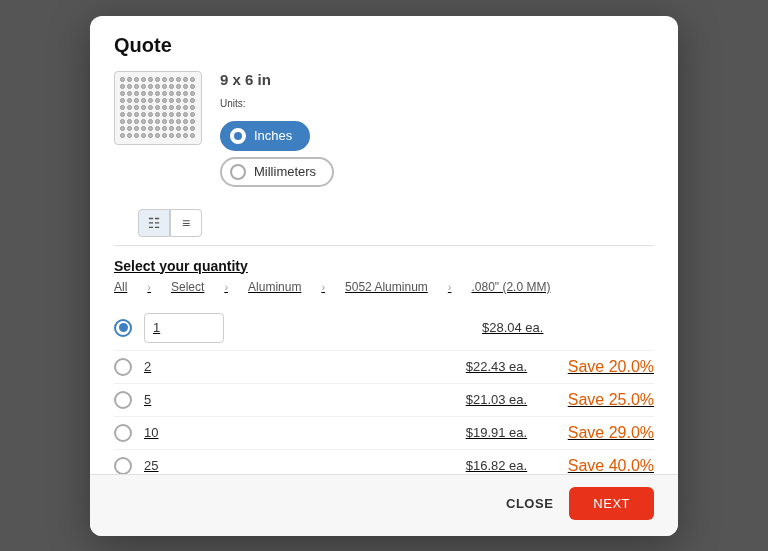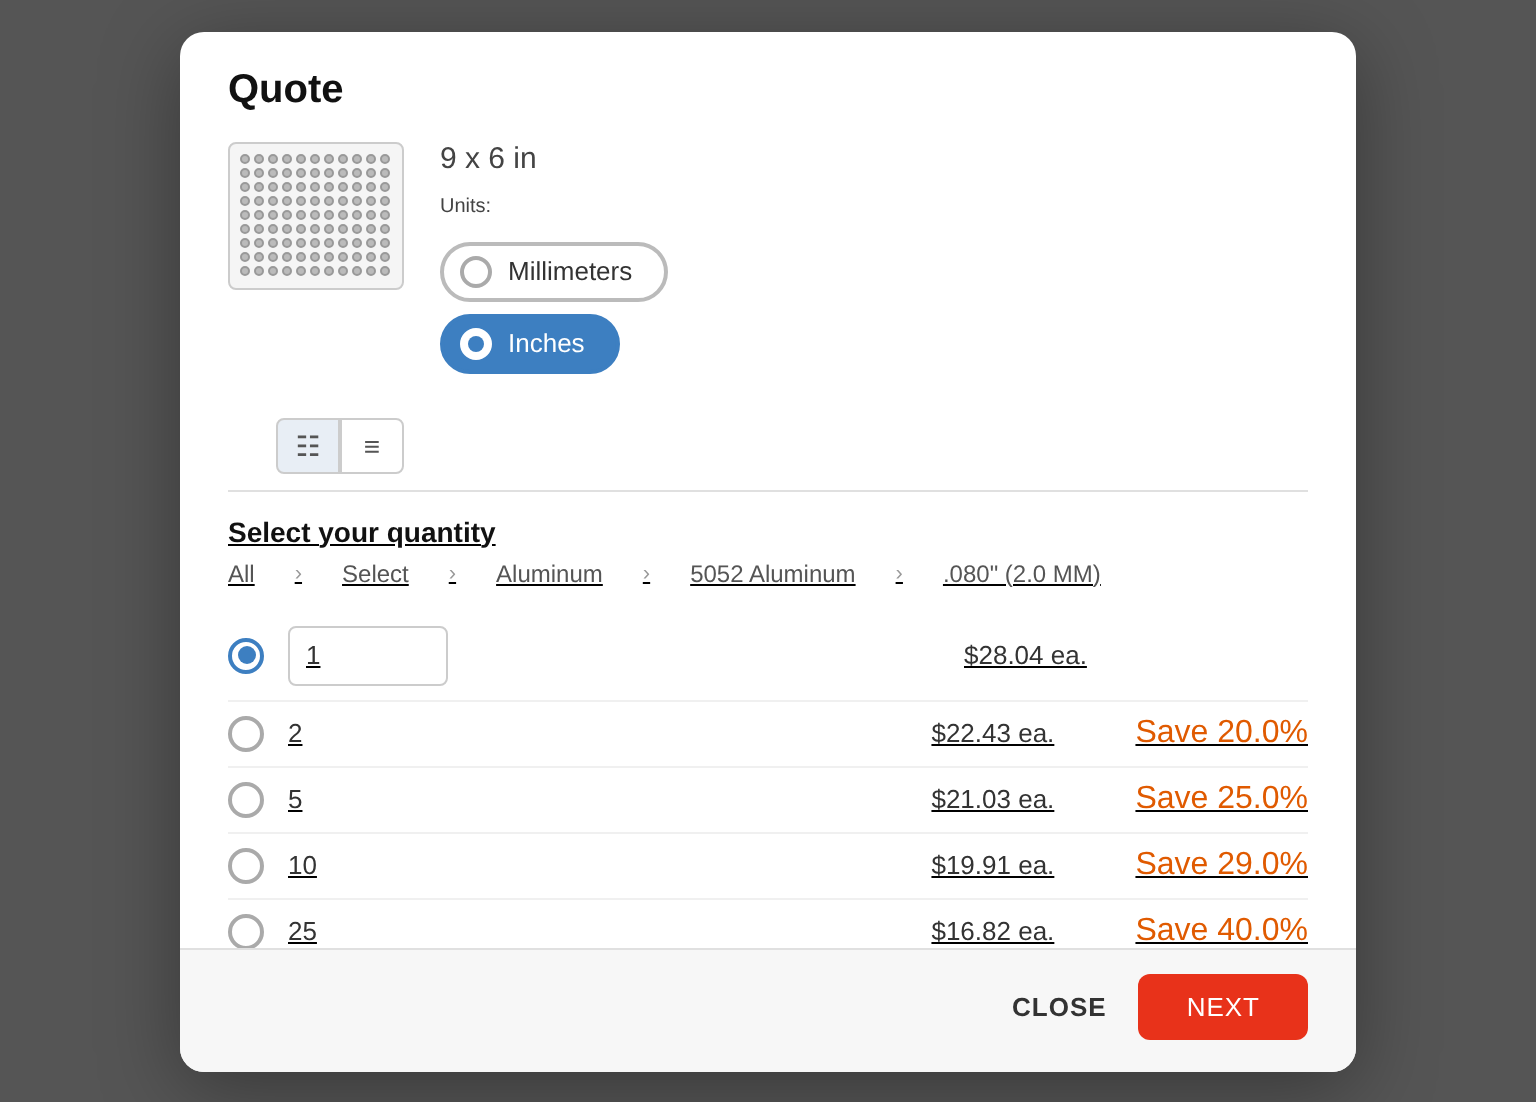--- a/index.html
+++ b/index.html
@@ -63,20 +63,21 @@
     }
     .product-details {
       display: flex;
       flex-direction: column;
       gap: 8px;
     }
     .product-size {
       font-size: 15px;
       color: #444;
       margin-bottom: 2px;
+      font-weight: bold;
     }
     .units-label {
       font-size: 10px;
       color: #444;
       margin-bottom: 4px;
     }
     .radio-group {
       display: flex;
       flex-direction: column;
       gap: 6px;
@@ -389,29 +390,29 @@
             <div class="dot"></div>
             <div class="dot"></div>
             <div class="dot"></div>
           </div>
       </div>
       <div class="product-details">
         <div class="product-size">9 x 6 in</div>
         <div class="units-label">Units:</div>
         <div class="radio-group">
           <label class="radio-btn">
+            <div class="radio-pill active">
+              <div class="radio-circle active"></div>
+              <span>Inches</span>
+            </div>
+          </label>
+          <label class="radio-btn">
             <div class="radio-pill inactive">
               <div class="radio-circle inactive"></div>
               <span>Millimeters</span>
-            </div>
-          </label>
-          <label class="radio-btn">
-            <div class="radio-pill active">
-              <div class="radio-circle active"></div>
-              <span>Inches</span>
             </div>
           </label>
         </div>
       </div>
     </div>
     <div class="view-toggle-bar">
       <button class="view-btn">
         <span>☷</span>
       </button>
       <button class="view-btn">

